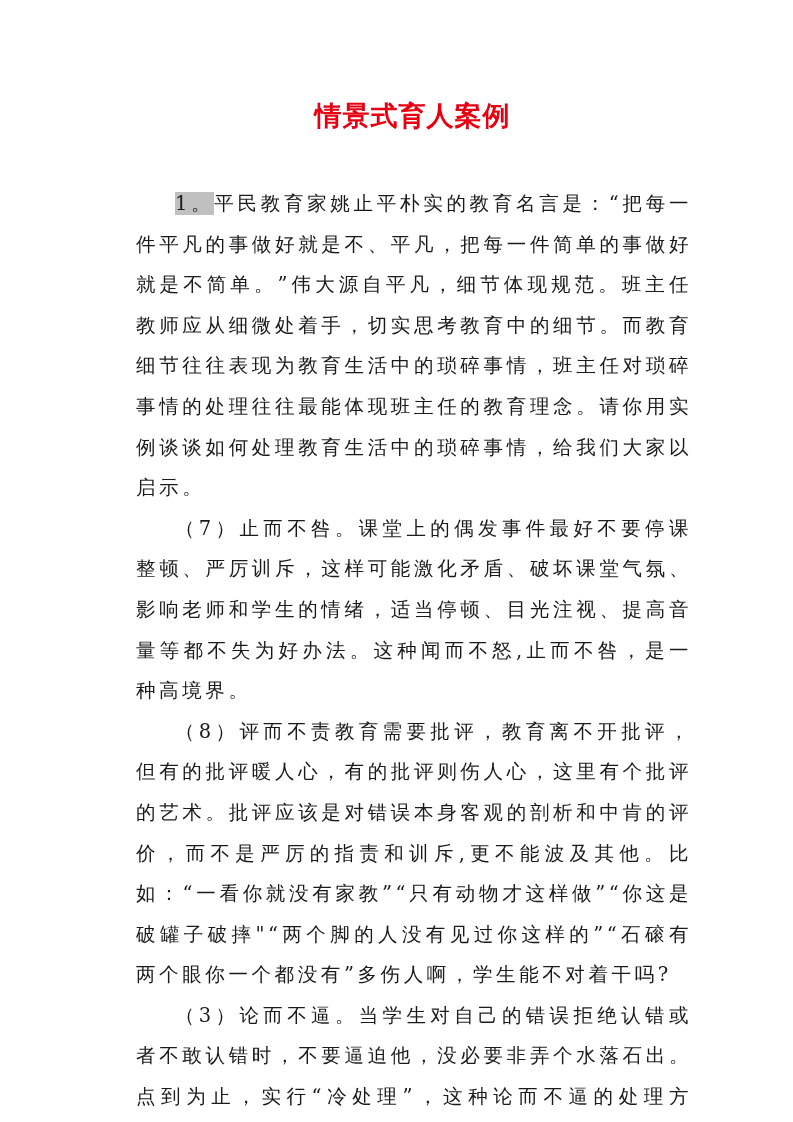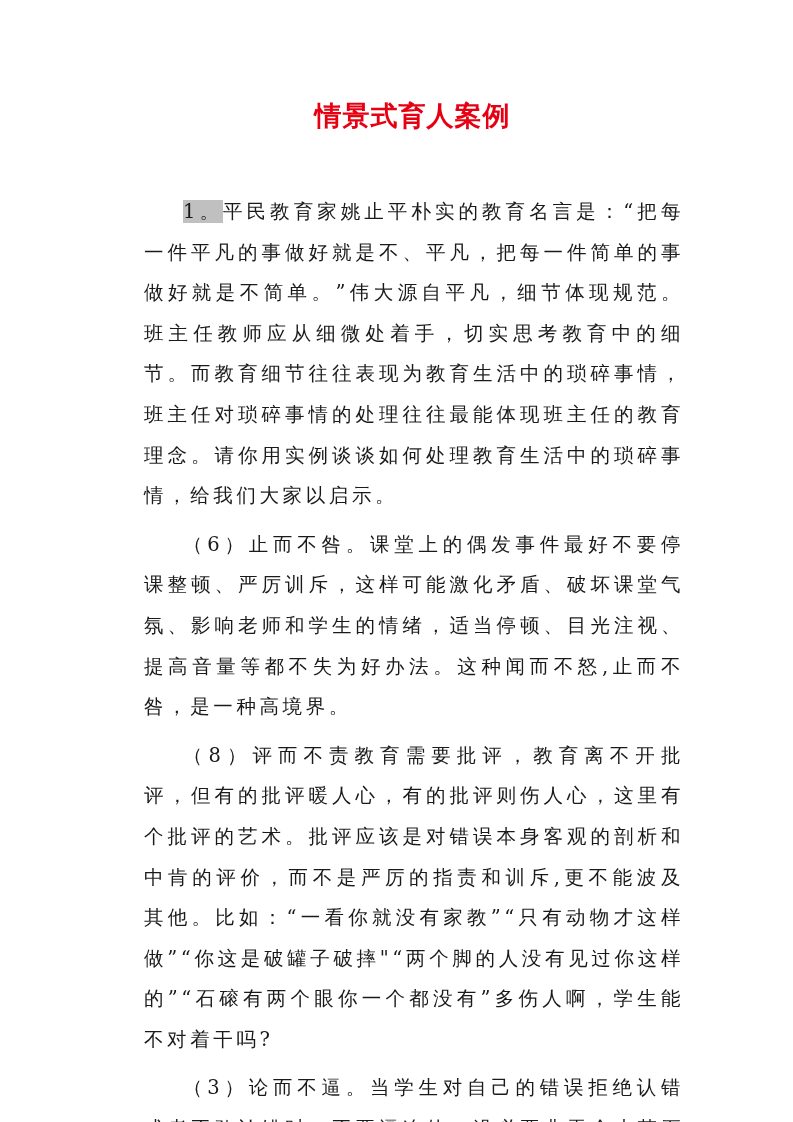--- a/index.html
+++ b/index.html
@@ -10,28 +10,28 @@
     font-family: "DejaVu Sans", "Liberation Sans", sans-serif;
     font-size: 27px; font-weight: bold; color: #e60012; letter-spacing: 1px;
     line-height: 40px;
   }
   .body {
     position: absolute; left: 120px; top: 184px; width: 556px;
     font-family: "DejaVu Serif", "Liberation Serif", serif;
     font-size: 19.5px; color: #1a1a1a; line-height: 40.6px;
     letter-spacing: 3.6px; text-align: justify;
   }
-  .para { margin: 8px; text-indent: 2em; word-break: break-all; }
+  .para { margin: 0; text-indent: 2em; word-break: break-all; }
   .hl { background: #c0c0c0; }
 </style>
 </head>
 <body>
 
 <div class="page">
   <div class="title" style="color: rgb(230, 0, 18);">情景式育人案例</div>
 
   <div class="body">
     <p class="para"><span class="hl">1。</span><span>平民教育家姚止平朴实的教育名言是：“把每一件平凡的事做好就是不、平凡，把每一件简单的事做好就是不简单。”伟大源自平凡，细节体现规范。班主任教师应从细微处着手，切实思考教育中的细节。而教育细节往往表现为教育生活中的琐碎事情，班主任对琐碎事情的处理往往最能体现班主任的教育理念。请你用实例谈谈如何处理教育生活中的琐碎事情，给我们大家以启示。</span></p>
-    <p class="para">（6）止而不咎。课堂上的偶发事件最好不要停课整顿、严厉训斥，这样可能激化矛盾、破坏课堂气氛、影响老师和学生的情绪，适当停顿、目光注视、提高音量等都不失为好办法。这种闻而不怒,止而不咎，是一种高境界。</p>
+    <p class="para">（7）止而不咎。课堂上的偶发事件最好不要停课整顿、严厉训斥，这样可能激化矛盾、破坏课堂气氛、影响老师和学生的情绪，适当停顿、目光注视、提高音量等都不失为好办法。这种闻而不怒,止而不咎，是一种高境界。</p>
     <p class="para">（8）评而不责教育需要批评，教育离不开批评，但有的批评暖人心，有的批评则伤人心，这里有个批评的艺术。批评应该是对错误本身客观的剖析和中肯的评价，而不是严厉的指责和训斥,更不能波及其他。比如：“一看你就没有家教”“只有动物才这样做”“你这是破罐子破摔"“两个脚的人没有见过你这样的”“石磙有两个眼你一个都没有”多伤人啊，学生能不对着干吗?</p>
     <p class="para">（3）论而不逼。当学生对自己的错误拒绝认错或者不敢认错时，不要逼迫他，没必要非弄个水落石出。点到为止，实行“冷处理”，这种论而不逼的处理方式，看似不了了之，</p>
   </div>
 </div>
 
 </body></html>

